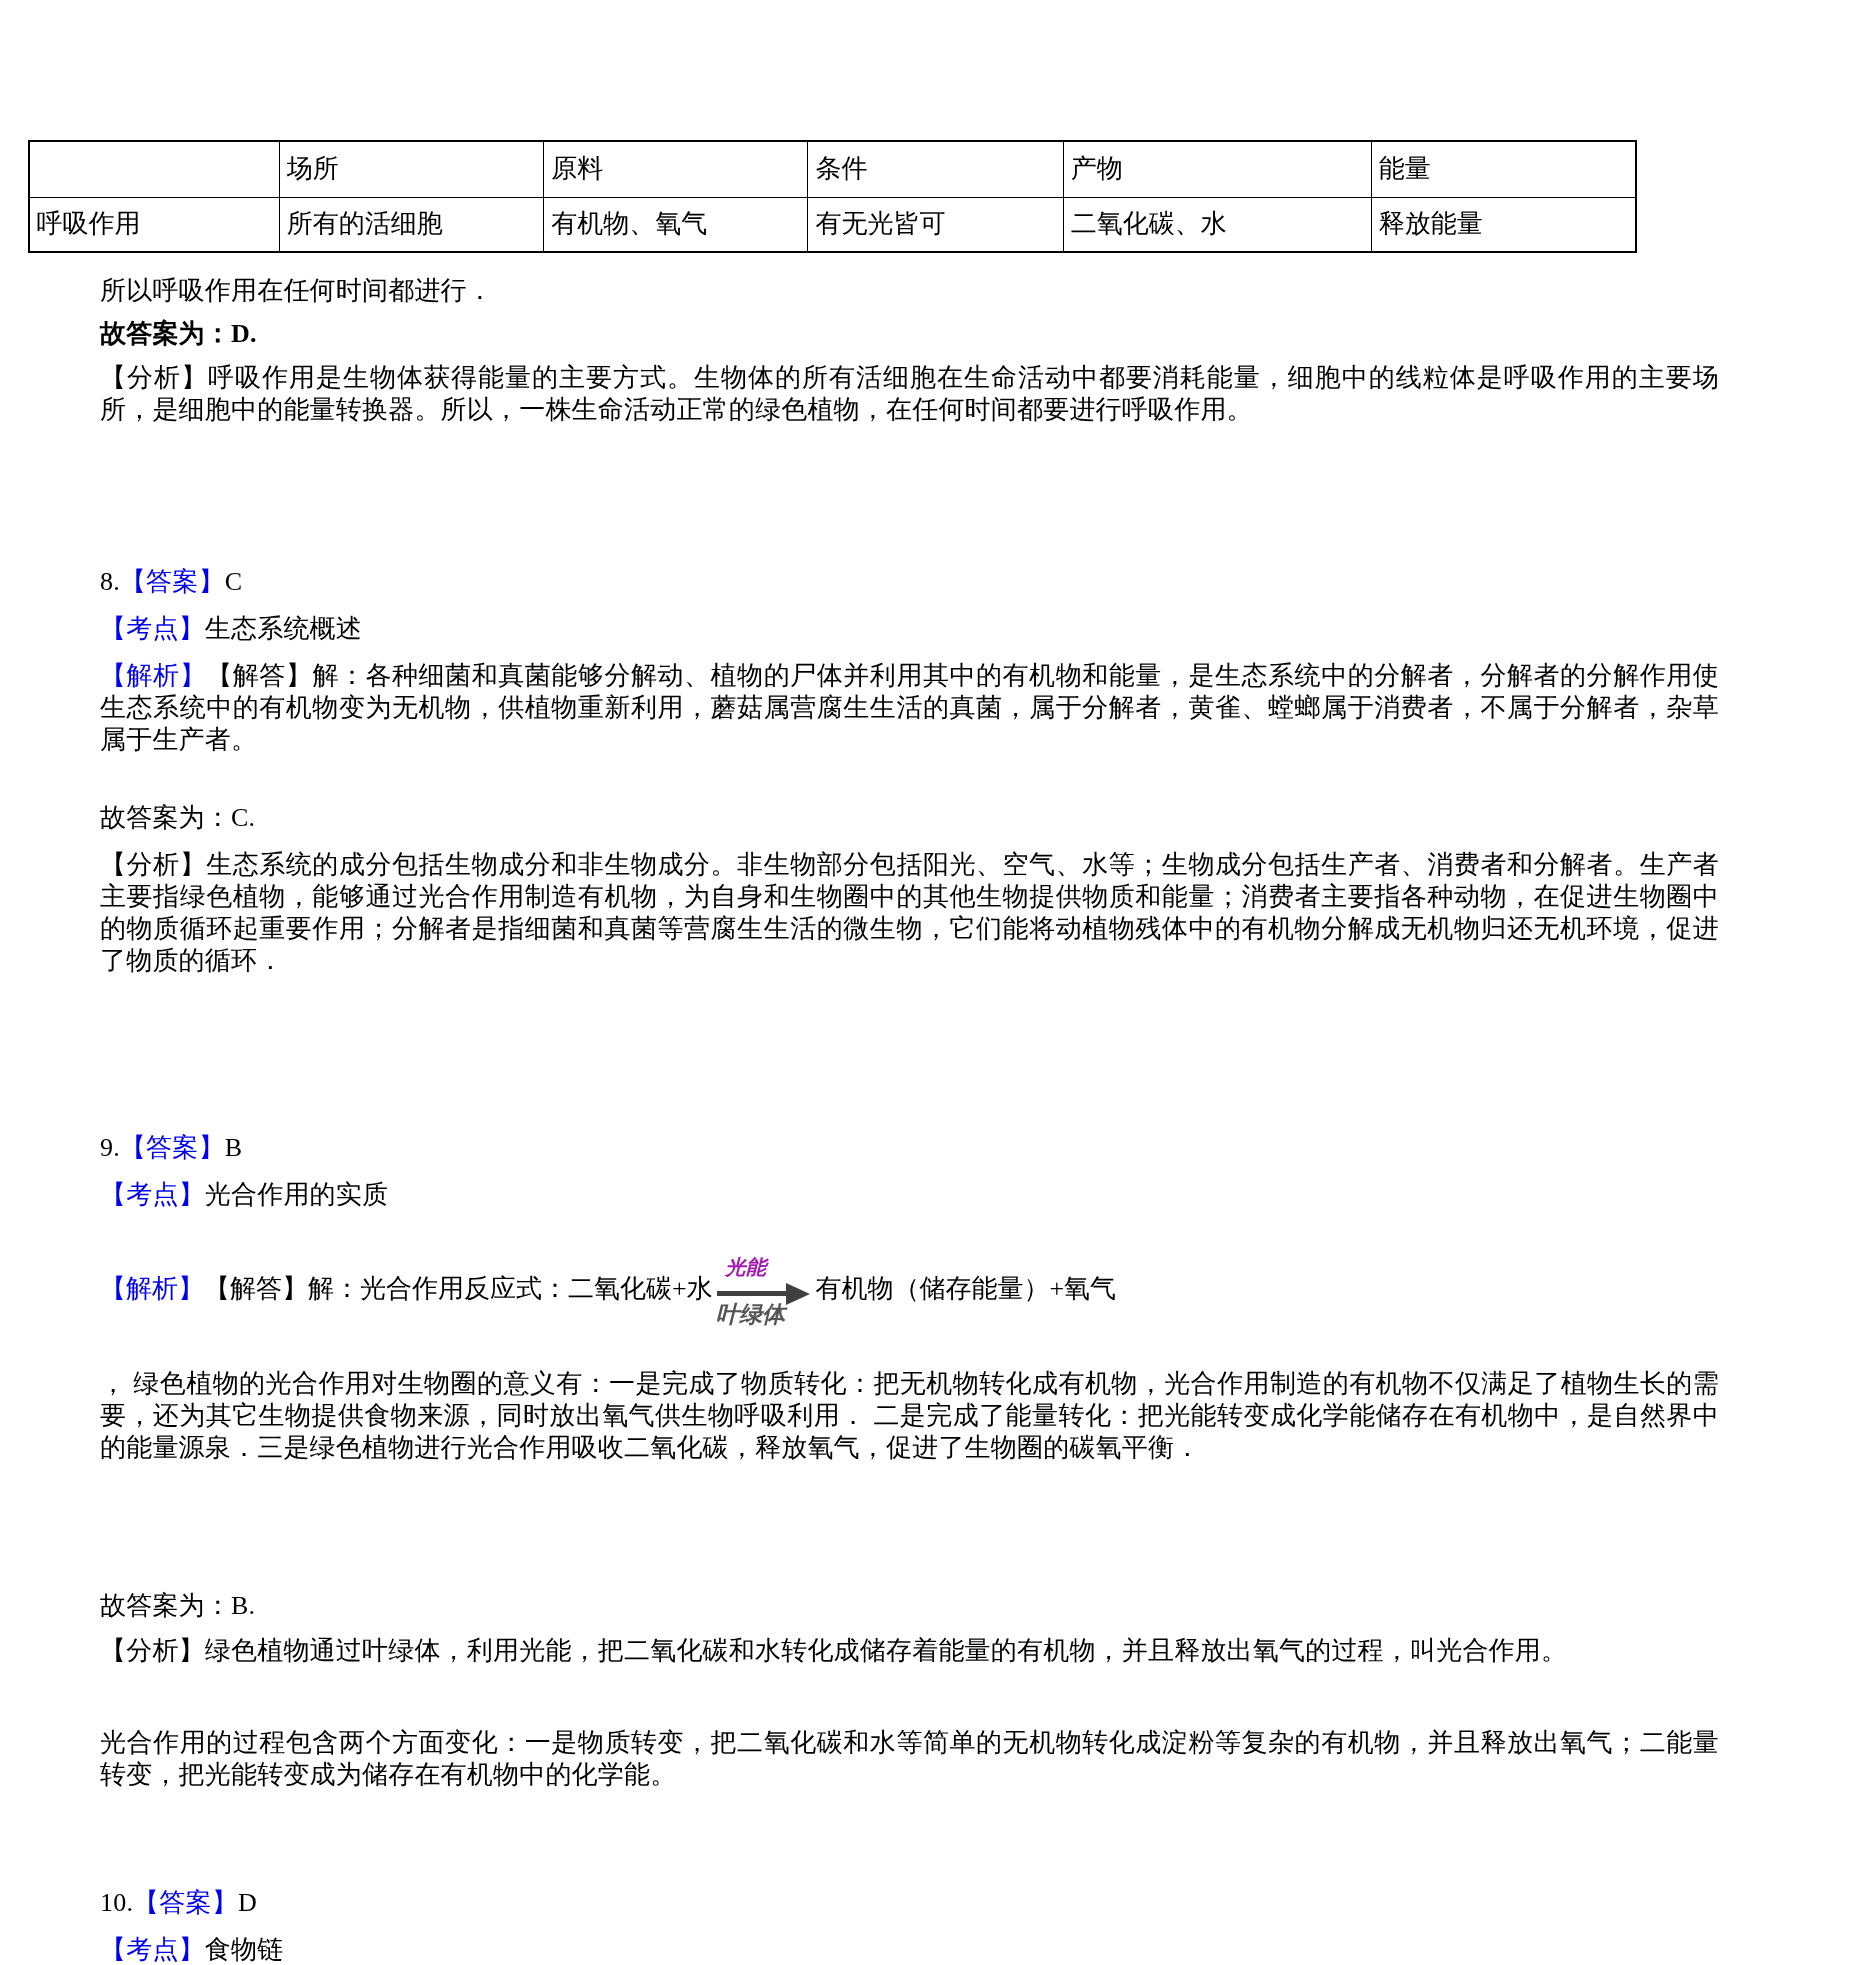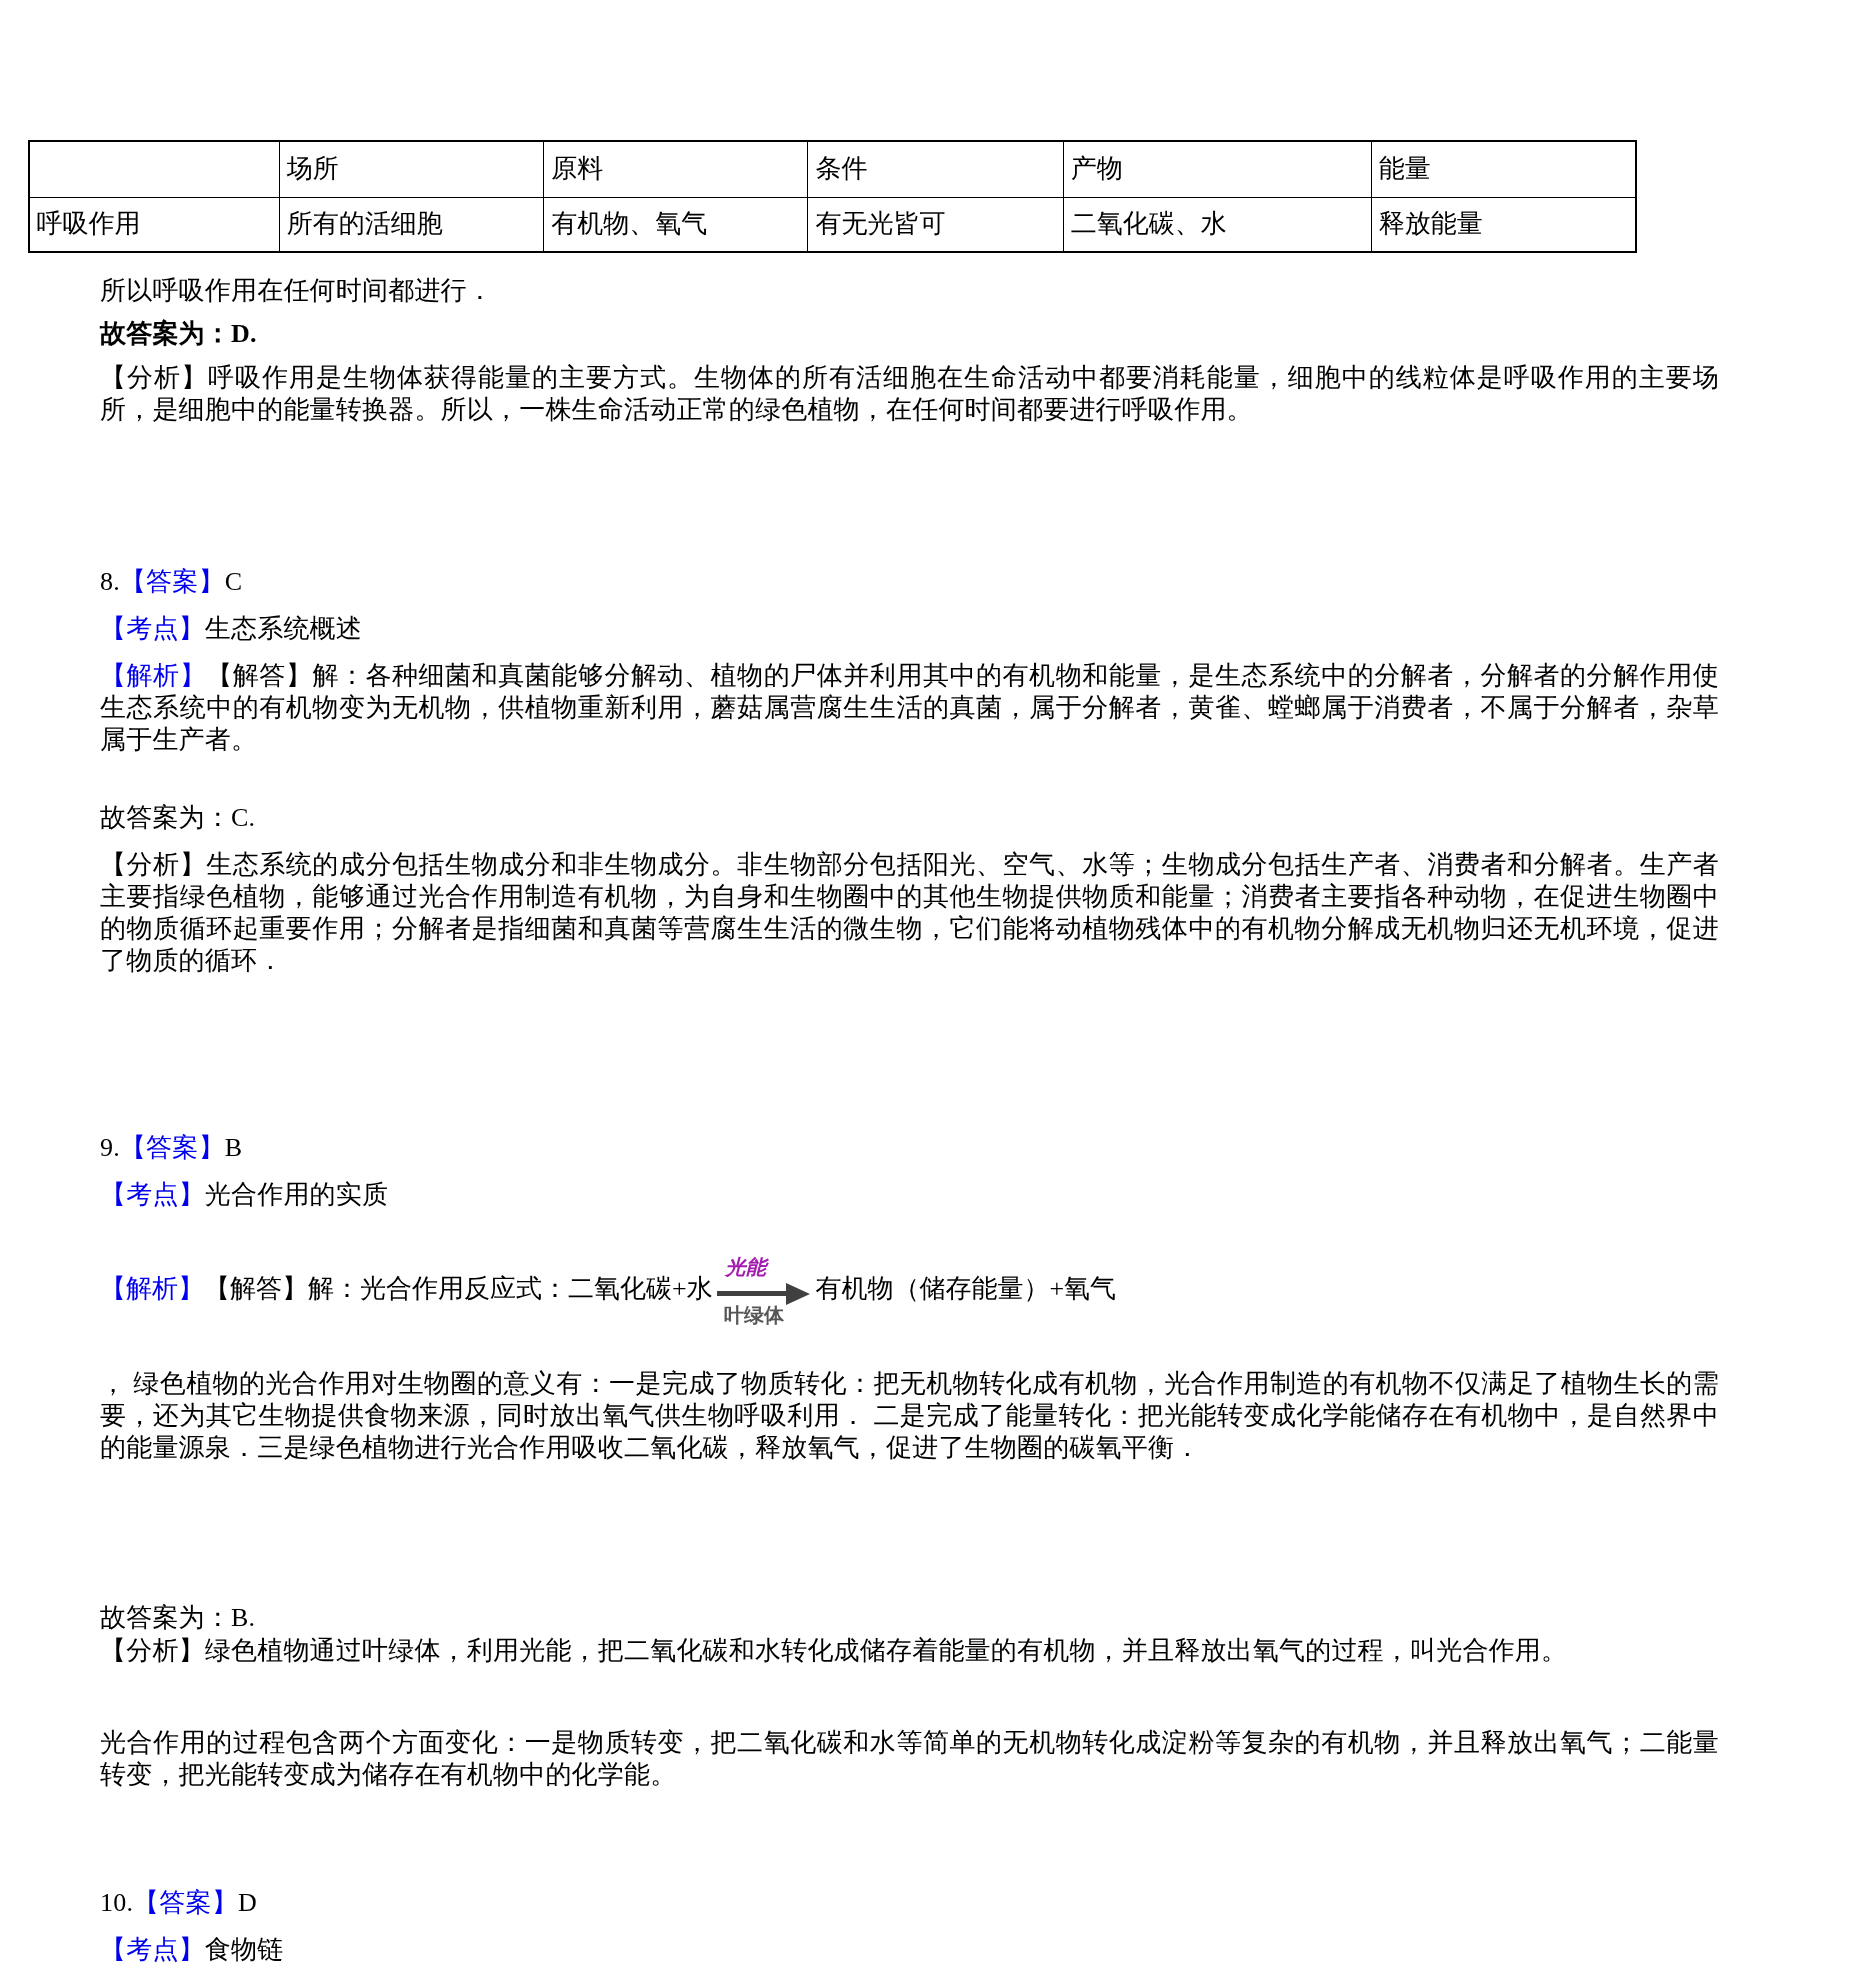--- a/index.html
+++ b/index.html
@@ -118,25 +118,26 @@
     left: 10.2px;
     top: -26px;
     font-size: 20.4px;
     color: #a21caf;
     font-weight: bold;
     font-style: italic;
     white-space: nowrap;
   }
   .eq-arrow .below {
     position: absolute;
-    left: 9px;
+    left: 1px;
     top: 22px;
-    font-size: 20px;
+    font-size: 23px;
     color: #555;
     font-weight: bold;
+    font-style: italic;
     white-space: nowrap;
   }
 </style>
 </head>
 <body>
 
 <div id="page">
 
   <div class="tbl-wrap">
     <table class="cmp">
@@ -188,21 +189,21 @@
     <div class="para narrow" style="top:849px;"><span class="tag" style="color:#000">【分析】</span><span>生态系统的成分包括生物成分和非生物成分。非生物部分包括阳光、空气、水等；生物成分包括生产者、消费者和分解者。生产者主要指绿色植物，能够通过光合作用制造有机物，为自身和生物圈中的其他生物提供物质和能量；消费者主要指各种动物，在促进生物圈中的物质循环起重要作用；分解者是指细菌和真菌等营腐生生活的微生物，它们能将动植物残体中的有机物分解成无机物归还无机环境，促进了物质的循环．</span></div>
 
     <div class="para narrow" style="top:1132px;"><span class="num">9.</span><span class="tag">【答案】</span><span>B</span></div>
 
     <div class="para narrow" style="top:1179px;"><span class="tag">【考点】</span><span>光合作用的实质</span></div>
 
     <div class="eqline" style="top:1273px;"><span class="tag">【解析】</span><span>【解答】</span><span>解：</span><span>光合作用反应式：二氧化碳+水</span><span class="eq-arrow"><span class="shaft"></span><span class="head"></span><span class="above">光能</span><span class="below">叶绿体</span></span><span>有机物（储存能量）+氧气</span></div>
 
     <div class="para narrow" style="top:1368px;">，  绿色植物的光合作用对生物圈的意义有：一是完成了物质转化：把无机物转化成有机物，光合作用制造的有机物不仅满足了植物生长的需要，还为其它生物提供食物来源，同时放出氧气供生物呼吸利用．  二是完成了能量转化：把光能转变成化学能储存在有机物中，是自然界中的能量源泉．三是绿色植物进行光合作用吸收二氧化碳，释放氧气，促进了生物圈的碳氧平衡．</div>
 
-    <div class="para narrow" style="top:1590px;margin-top:12px;">故答案为：B.</div>
+    <div class="para narrow" style="top:1590px;">故答案为：B.</div>
 
     <div class="para narrow" style="top:1635px;"><span class="tag" style="color:#000">【分析】</span><span>绿色植物通过叶绿体，利用光能，把二氧化碳和水转化成储存着能量的有机物，并且释放出氧气的过程，叫光合作用。</span></div>
 
     <div class="para narrow" style="top:1727px;">光合作用的过程包含两个方面变化：一是物质转变，把二氧化碳和水等简单的无机物转化成淀粉等复杂的有机物，并且释放出氧气；二能量转变，把光能转变成为储存在有机物中的化学能。</div>
 
     <div class="para narrow" style="top:1887px;"><span class="num">10.</span><span class="tag">【答案】</span><span>D</span></div>
 
     <div class="para narrow" style="top:1934px;"><span class="tag">【考点】</span><span>食物链</span></div>
 
   </div>

